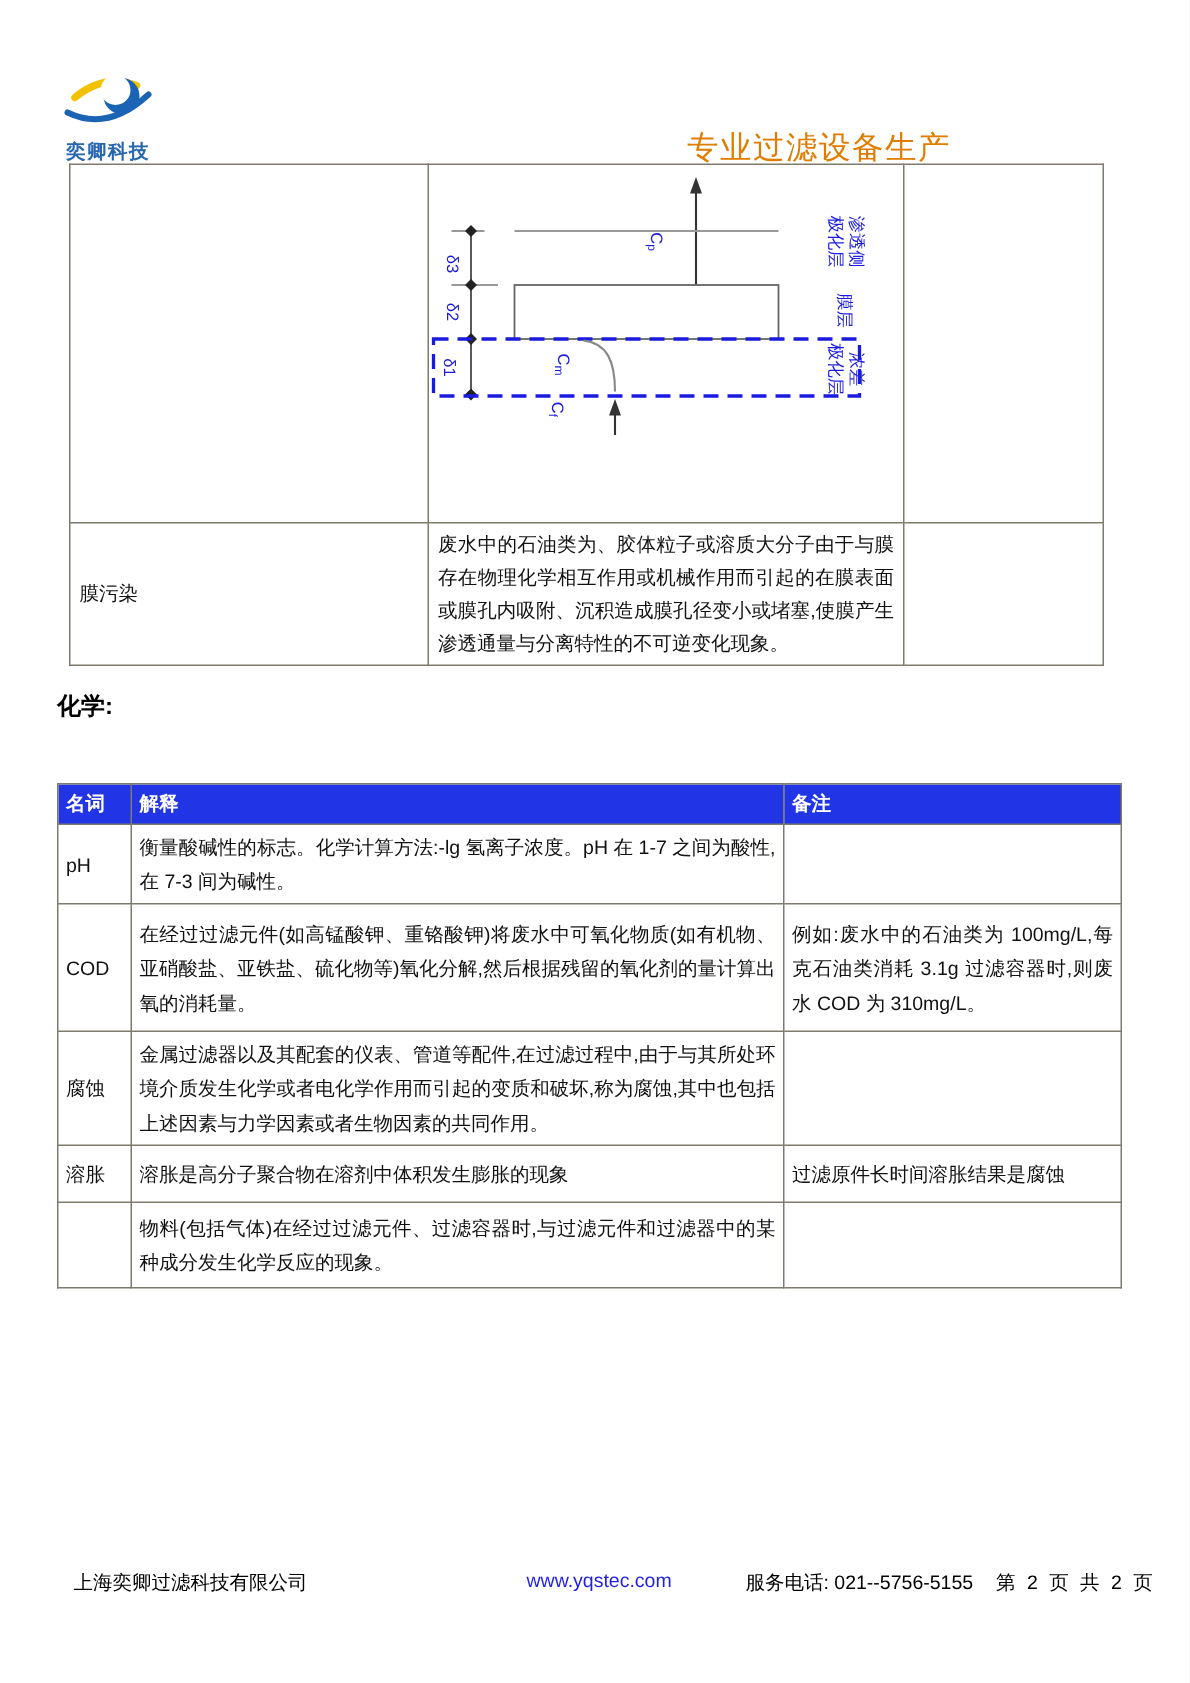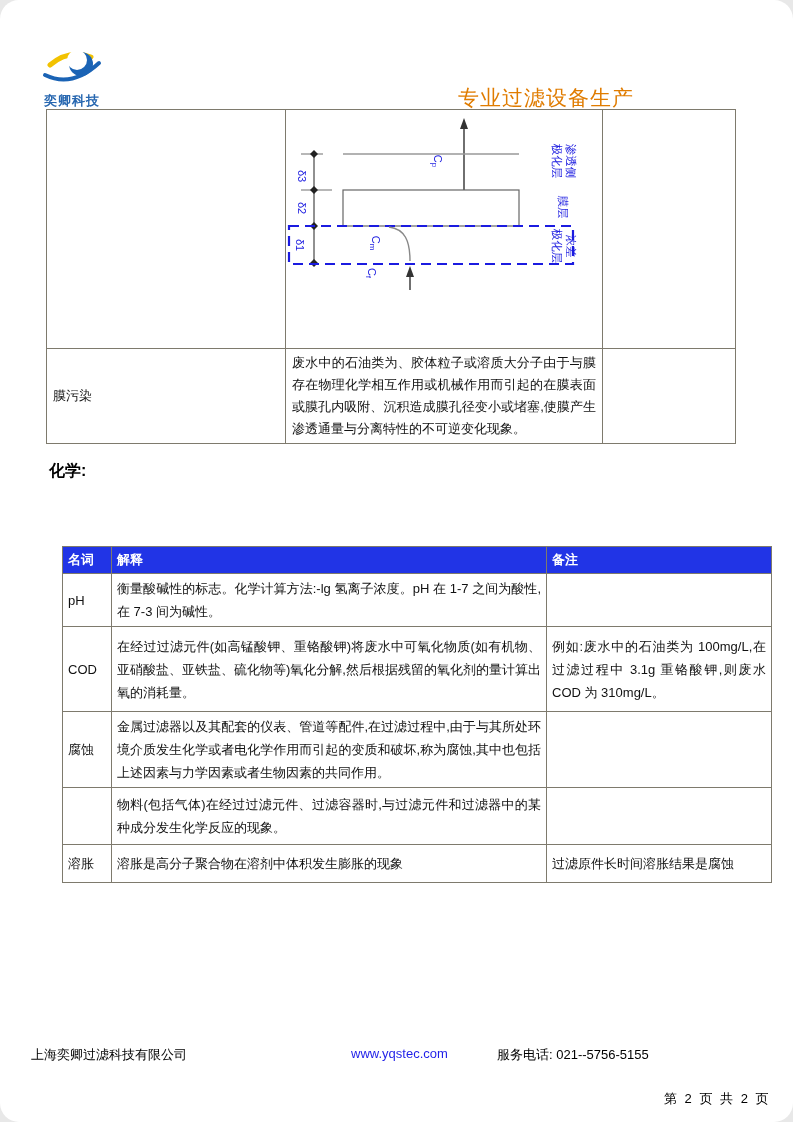--- a/index.html
+++ b/index.html
@@ -1,42 +1,42 @@
 <!DOCTYPE html>
 <html><head>
 <meta charset="utf-8">
 <style>
   * { margin:0; padding:0; box-sizing:border-box; }
   body { background:#e8e8e8; font-family:"Liberation Sans","DejaVu Sans",sans-serif; }
-  .page { position:relative; width:793px; height:1122px; background:#ffffff; margin:0 auto; overflow:hidden; color:#111;border-radius:19px; }
+  .page { position:relative; width:793px; height:1122px; background:#ffffff; margin:0 auto; overflow:hidden; color:#111; }
 
   
   .logo-wrap { position:absolute; left:42px; top:48px; width:90px; }
   .logo-text { position:absolute; left:2px; top:44px; font-size:13px; font-weight:bold; color:#2767b0; letter-spacing:1px; white-space:nowrap; }
   .slogan { position:absolute; left:458px; top:84px; font-size:21px; font-weight:normal; color:#e07c00; letter-spacing:1px; white-space:nowrap; }
 
   
   table { border-collapse:collapse; table-layout:fixed; }
   .t1 { position:absolute; left:46px; top:109px; width:689px; }
   .t1 td { border:1px solid #7e7a6d; font-size:13px; line-height:22px; vertical-align:middle; padding:3px 6px; text-align:justify; }
   .t1 td.diagram-cell { padding:0; vertical-align:top; }
 
-  .section-heading { position:absolute; left:49px; top:461px; font-size:16px; font-weight:bold; color:#000; }
+  .section-heading { position:absolute; left:38px; top:461px; font-size:16px; font-weight:bold; color:#000; }
 
-  .t2 { position:absolute; left:62px; top:522px; width:709px;margin-top:24px; }
+  .t2 { position:absolute; left:38px; top:522px; width:709px; }
   .t2 th { border:1px solid #7e7a6d; background:#2134e6; color:#ffffff; font-size:13px; font-weight:bold; text-align:left; padding:4px 5px; height:27px; }
   .t2 td { border:1px solid #7e7a6d; font-size:13px; line-height:23px; vertical-align:middle; padding:3px 5px; text-align:justify; }
   .t2 td.term { text-align:left; }
 
   
   .footer-item { position:absolute; top:1046px; font-size:13px; color:#000; white-space:nowrap; }
-  .f-company { left:31px; }
+  .f-company { left:49px; }
   .f-url { left:315px; color:#1f1fe8; cursor:pointer;margin-left:36px; }
   .f-phone { left:497px;text-align:right; }
-  .f-pages { left:664px; letter-spacing:2px;margin-top:44px; }
+  .f-pages { left:664px; letter-spacing:2px; }
 
   
   .diag text { font-family:"Liberation Sans","DejaVu Sans",sans-serif; }
 </style>
 </head>
 <body>
 
 <div class="page">
 
   <div class="logo-wrap">
@@ -151,36 +151,36 @@
       <th>备注</th>
     </tr>
     <tr style="height:48px;">
       <td class="term">pH</td>
       <td>衡量酸碱性的标志。化学计算方法:-lg 氢离子浓度。pH 在 1-7 之间为酸性,在 7-3 间为碱性。</td>
       <td></td>
     </tr>
     <tr style="height:85px;">
       <td class="term">COD</td>
       <td>在经过过滤元件(如高锰酸钾、重铬酸钾)将废水中可氧化物质(如有机物、亚硝酸盐、亚铁盐、硫化物等)氧化分解,然后根据残留的氧化剂的量计算出氧的消耗量。</td>
-      <td>例如:废水中的石油类为 100mg/L,在过滤过程中 3.1g 重铬酸钾,则废水 COD 为 310mg/L。</td>
+      <td>例如:废水中的石油类为 100mg/L,每克石油类消耗 3.1g 过滤容器时,则废水 COD 为 310mg/L。</td>
     </tr>
     <tr style="height:71px;">
       <td class="term">腐蚀</td>
       <td>金属过滤器以及其配套的仪表、管道等配件,在过滤过程中,由于与其所处环境介质发生化学或者电化学作用而引起的变质和破坏,称为腐蚀,其中也包括上述因素与力学因素或者生物因素的共同作用。</td>
       <td></td>
     </tr>
+    <tr style="height:38px;">
+      <td class="term">溶胀</td>
+      <td>溶胀是高分子聚合物在溶剂中体积发生膨胀的现象</td>
+      <td>过滤原件长时间溶胀结果是腐蚀</td>
+    </tr>
     <tr style="height:57px;">
       <td class="term"></td>
       <td>物料(包括气体)在经过过滤元件、过滤容器时,与过滤元件和过滤器中的某种成分发生化学反应的现象。</td>
       <td></td>
-    </tr>
-    <tr style="height:38px;">
-      <td class="term">溶胀</td>
-      <td>溶胀是高分子聚合物在溶剂中体积发生膨胀的现象</td>
-      <td>过滤原件长时间溶胀结果是腐蚀</td>
     </tr>
   </tbody>
     </table>
 
   <span class="footer-item f-company">上海奕卿过滤科技有限公司</span>
   <span class="footer-item f-url">www.yqstec.com</span>
   <span class="footer-item f-phone">服务电话: 021--5756-5155</span>
   <span class="footer-item f-pages">第 2 页 共 2 页</span>
 
 </div>

